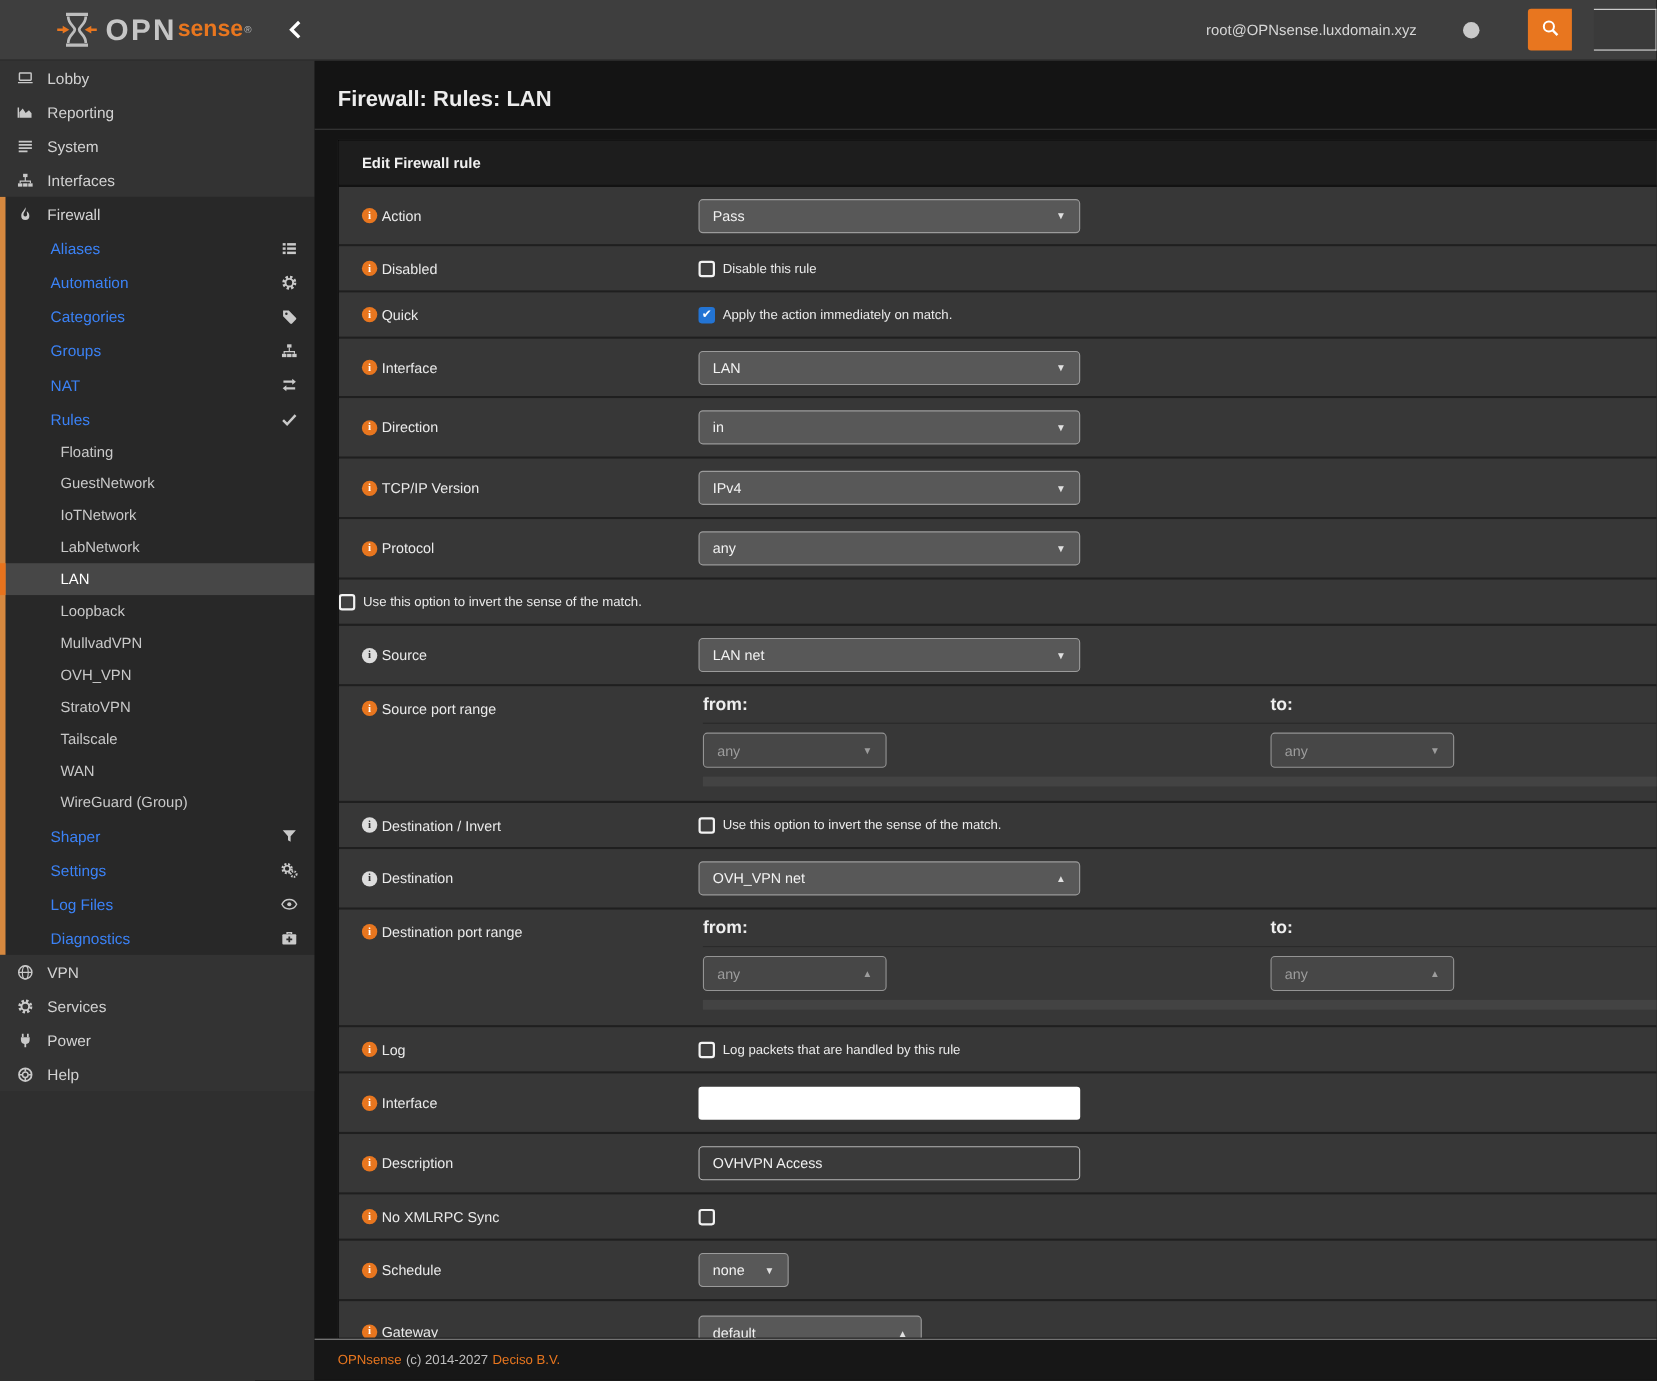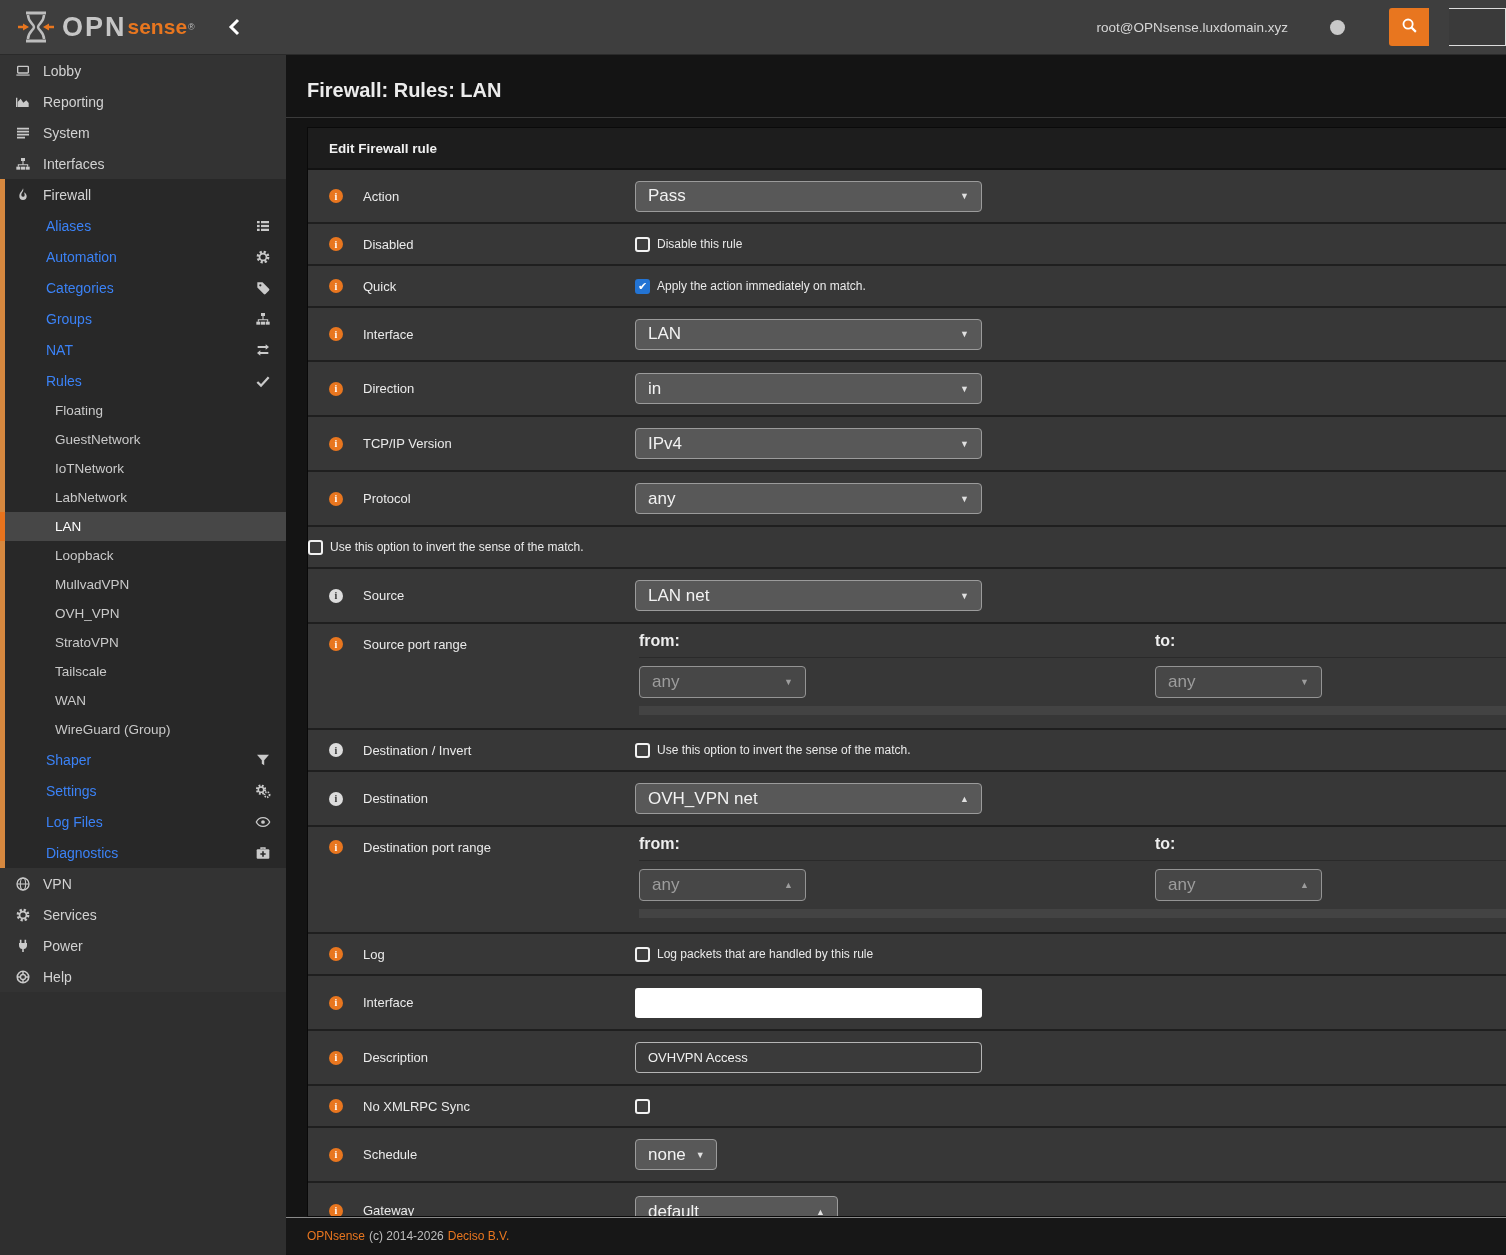--- a/index.html
+++ b/index.html
@@ -1,20 +1,20 @@
 <!DOCTYPE html>
 <html><head>
 <meta charset="utf-8">
 <style>
   * { margin:0; padding:0; box-sizing:border-box; }
   html,body { width:1506px; height:1255px; overflow:hidden; background:#151515;
     font-family:"Liberation Sans","DejaVu Sans",sans-serif; }
   
   .navbar { height:55px; background:#3e3e3e; display:flex; align-items:center;
-    border-bottom:1px solid #2a2a2a; position:relative; z-index:5; }
+    border-bottom:1px solid #2a2a2a; position:relative; z-index:5;padding-left:34px; }
   .logo { display:flex; align-items:center; margin-left:16px; cursor:pointer; }
   .logo svg { display:block; }
   .logo .opn { color:#c6c6c6; font-weight:bold; font-size:27px; letter-spacing:2px; margin-left:6px; }
   .logo .sense { color:#e8761f; font-weight:bold; font-size:21px; margin-left:1px; }
   .logo .reg { color:#bdbdbd; font-size:9px; vertical-align:super; margin-left:1px; }
   .collapse { margin-left:32px; display:flex; align-items:center; cursor:pointer; }
   .nav-right { margin-left:auto; display:flex; align-items:center;gap:20px; }
   .user { color:#d6d6d6; font-size:13.5px; }
   .dot { width:15px; height:15px; border-radius:50%; background:#c9c9c9; margin:0 24px 0 22px; }
   .search-btn { width:40px; height:38px; background:#e8761f; border:none; border-radius:3px 0 0 3px;
@@ -44,31 +44,31 @@
   .page-title { color:#ececec; font-size:20px; font-weight:bold; margin:23px 0 0 21px; line-height:24px; }
   .title-sep { border-bottom:1px solid #3b3b3b; margin-top:15px; }
   .panel { margin:9px 0 0 21px; height:1090px; overflow:hidden; background:#373737; border:1px solid #0a0a0a; }
   .panel-header { height:42px; background:#1d1d1d; border-bottom:2px solid #121212;
     display:flex; align-items:center; padding-left:21px; color:#f0f0f0; font-size:13.5px; font-weight:bold; }
   .row { display:flex; border-bottom:2px solid #1f1f1f; background:#373737; }
   .h54 { height:54px; } .h55 { height:55px; } .h42 { height:42px; } .h106 { height:106px; } .h107 { height:107px; }
   .row:last-child { border-bottom:none; }
   .lbl { width:327px; flex:none; display:flex; align-items:center; padding-left:21px; }
   .lbl.top { align-items:flex-start; padding-top:13px; }
-  .lt { color:#eaeaea; font-size:13px; margin-left:20px; }
+  .lt { color:#eaeaea; font-size:13px; margin-left:4px; }
   .info { width:14px; height:14px; border-radius:50%; display:inline-flex; align-items:center;
     justify-content:center; font-size:10px; font-weight:bold; flex:none;
     font-family:"Liberation Serif","DejaVu Serif",serif; cursor:pointer; }
   .info.orange { background:#e8761f; color:#fff; }
   .info.white { background:#dcdcdc; color:#333; }
   .info::after { content:"i"; }
   .ctl { flex:1; display:flex; align-items:center; }
   .ctl.col { flex-direction:column; align-items:stretch; padding-left:4px; }
   .dd { height:31px; background:#585858; border:1px solid #9b9b9b; border-radius:4px;
-    display:flex; align-items:center; padding:0 12px; color:#f2f2f2; font-size:17px; cursor:pointer; }
+    display:flex; align-items:center; padding:0 12px; color:#f2f2f2; font-size:13px; cursor:pointer; }
   .dd::after { content:"▼"; font-size:9px; color:#e0e0e0; margin-left:auto; padding-left:10px; }
   .dd.up::after { content:"▲"; }
   .w347 { width:347px; } .w203 { width:203px; } .w82 { width:82px; } .w167 { width:167px; }
   .dd.dis { height:32px; background:#474747; border-color:#949494; color:#9d9d9d; }
   .dd.dis::after { color:#9d9d9d; }
   .cb { width:15px; height:15px; border:2px solid #f2f2f2; border-radius:3px; background:#3f3f3f;
     display:inline-flex; align-items:center; justify-content:center; cursor:pointer; flex:none; }
   .cb.checked { background:#2374d4; border-color:#2374d4; }
   .cb.checked::after { content:"✔"; color:#fff; font-size:11px; line-height:1; }
   .cbt { color:#eaeaea; font-size:12px; margin-left:7px; }
@@ -609,17 +609,17 @@
         <div class="ctl">
             <div class="dd up w203">
               <span>default</span>
             </div>
           </div>
       </div>
     </section>
 
     <div class="footer">
       <span class="flink">OPNsense</span>
-      <span class="fcopy">(c) 2014-2026</span>
+      <span class="fcopy">(c) 2014-2027</span>
       <span class="flink">Deciso B.V.</span>
     </div>
   </main>
 </div>
 
 </body></html>

